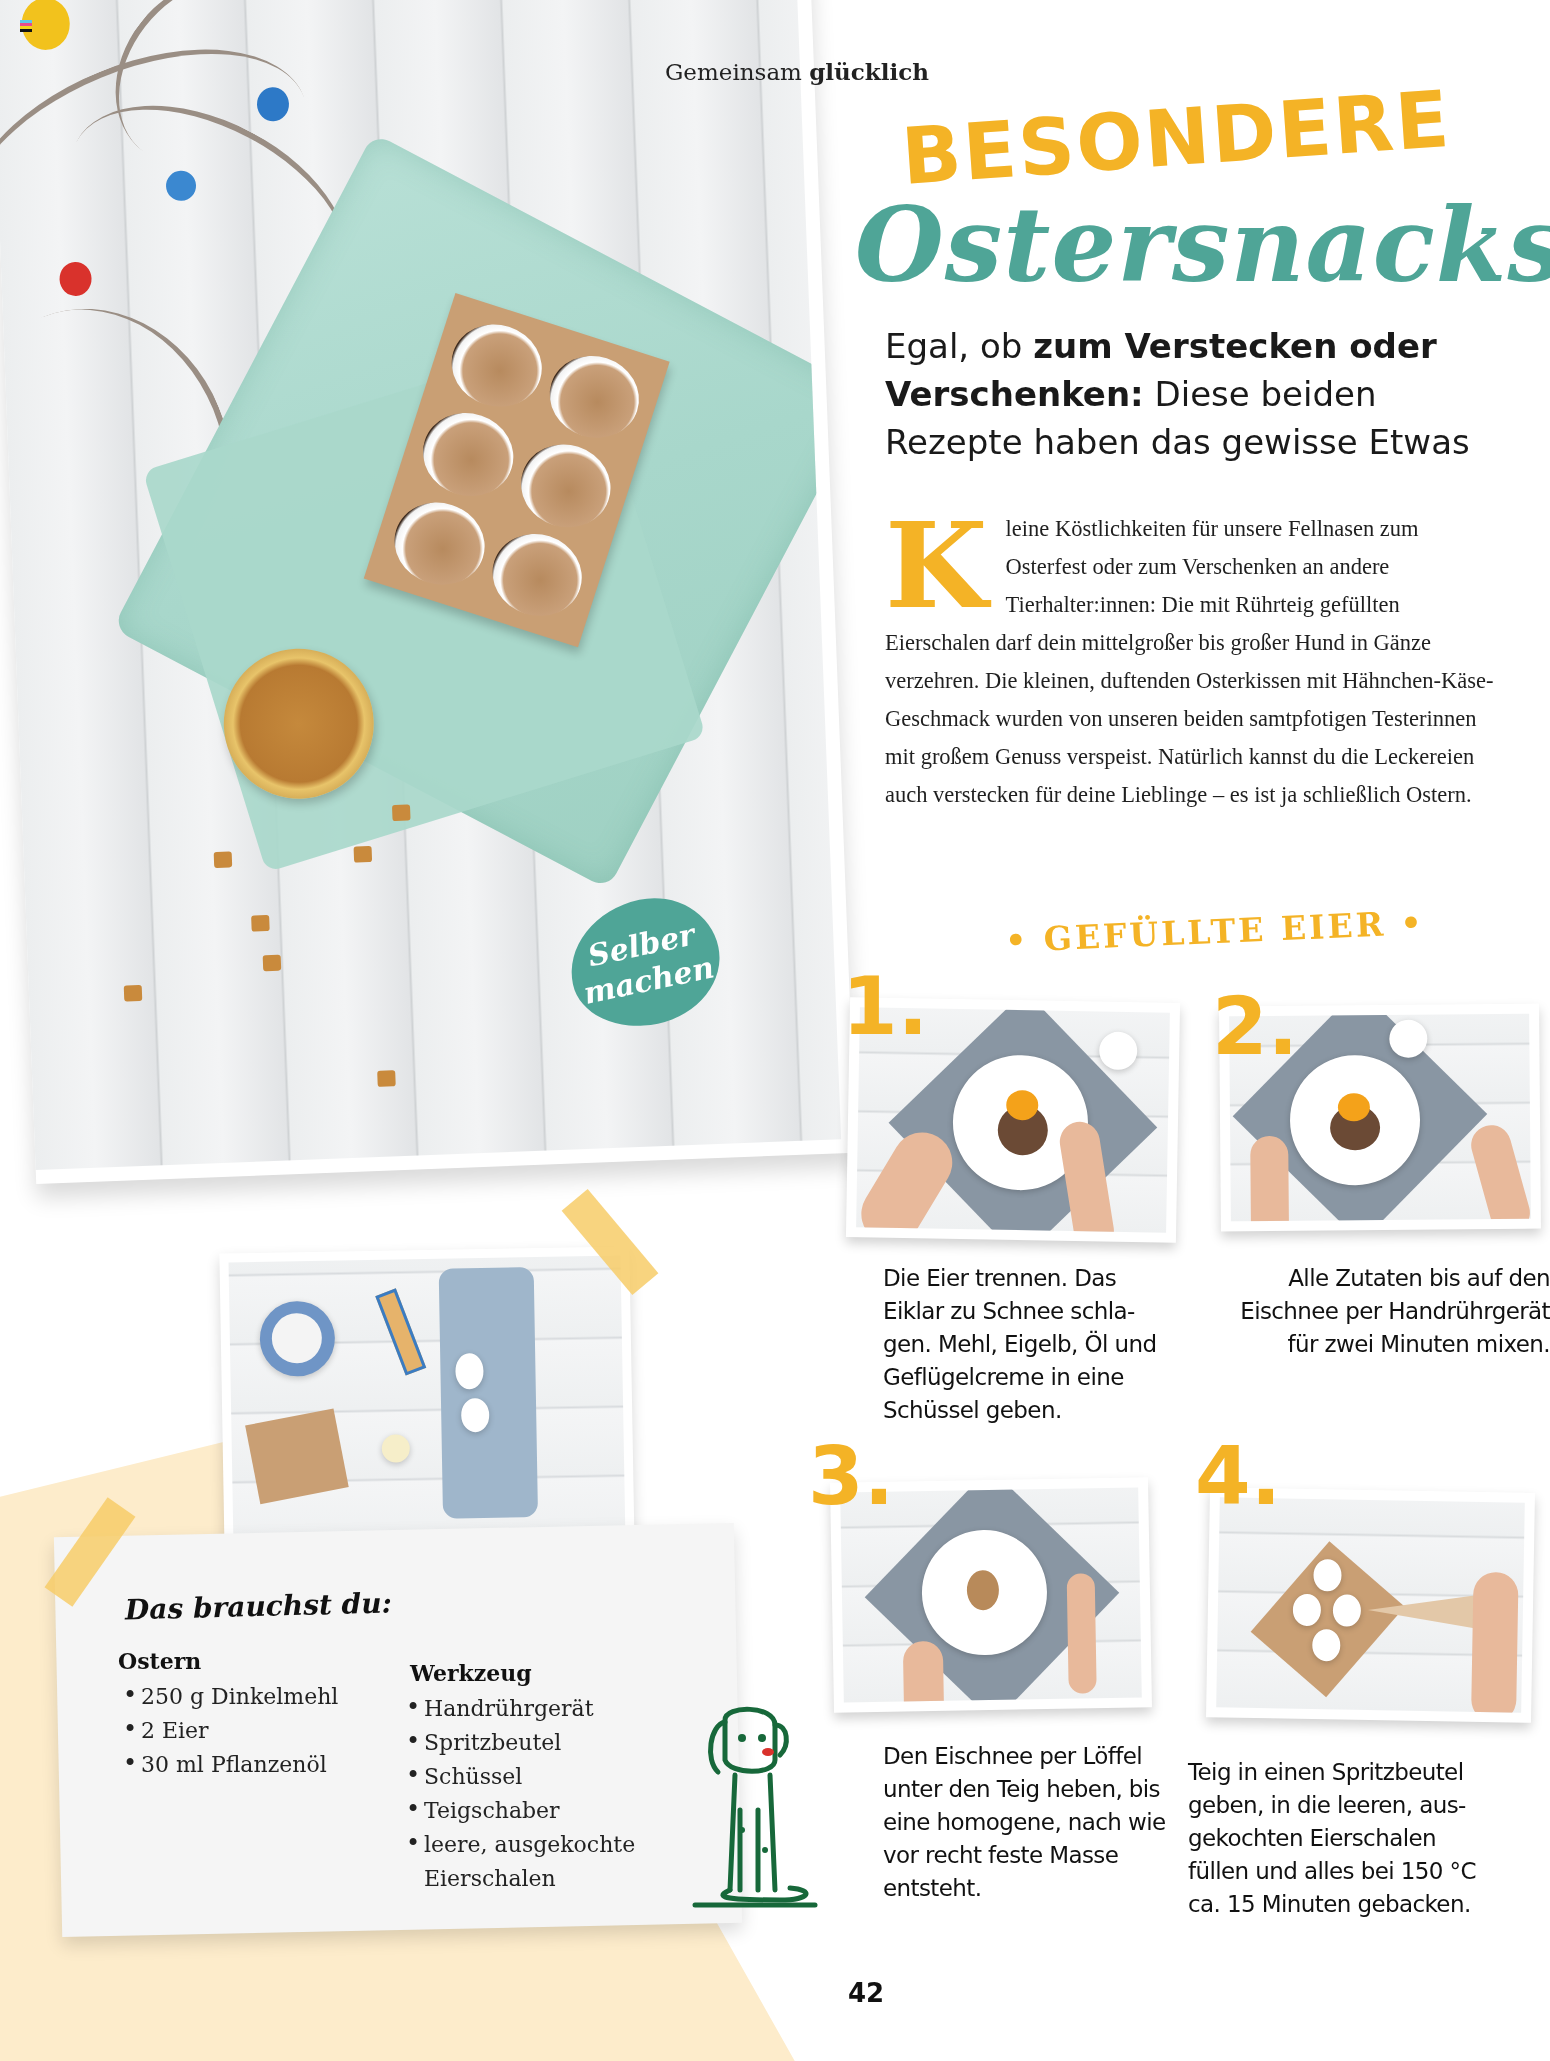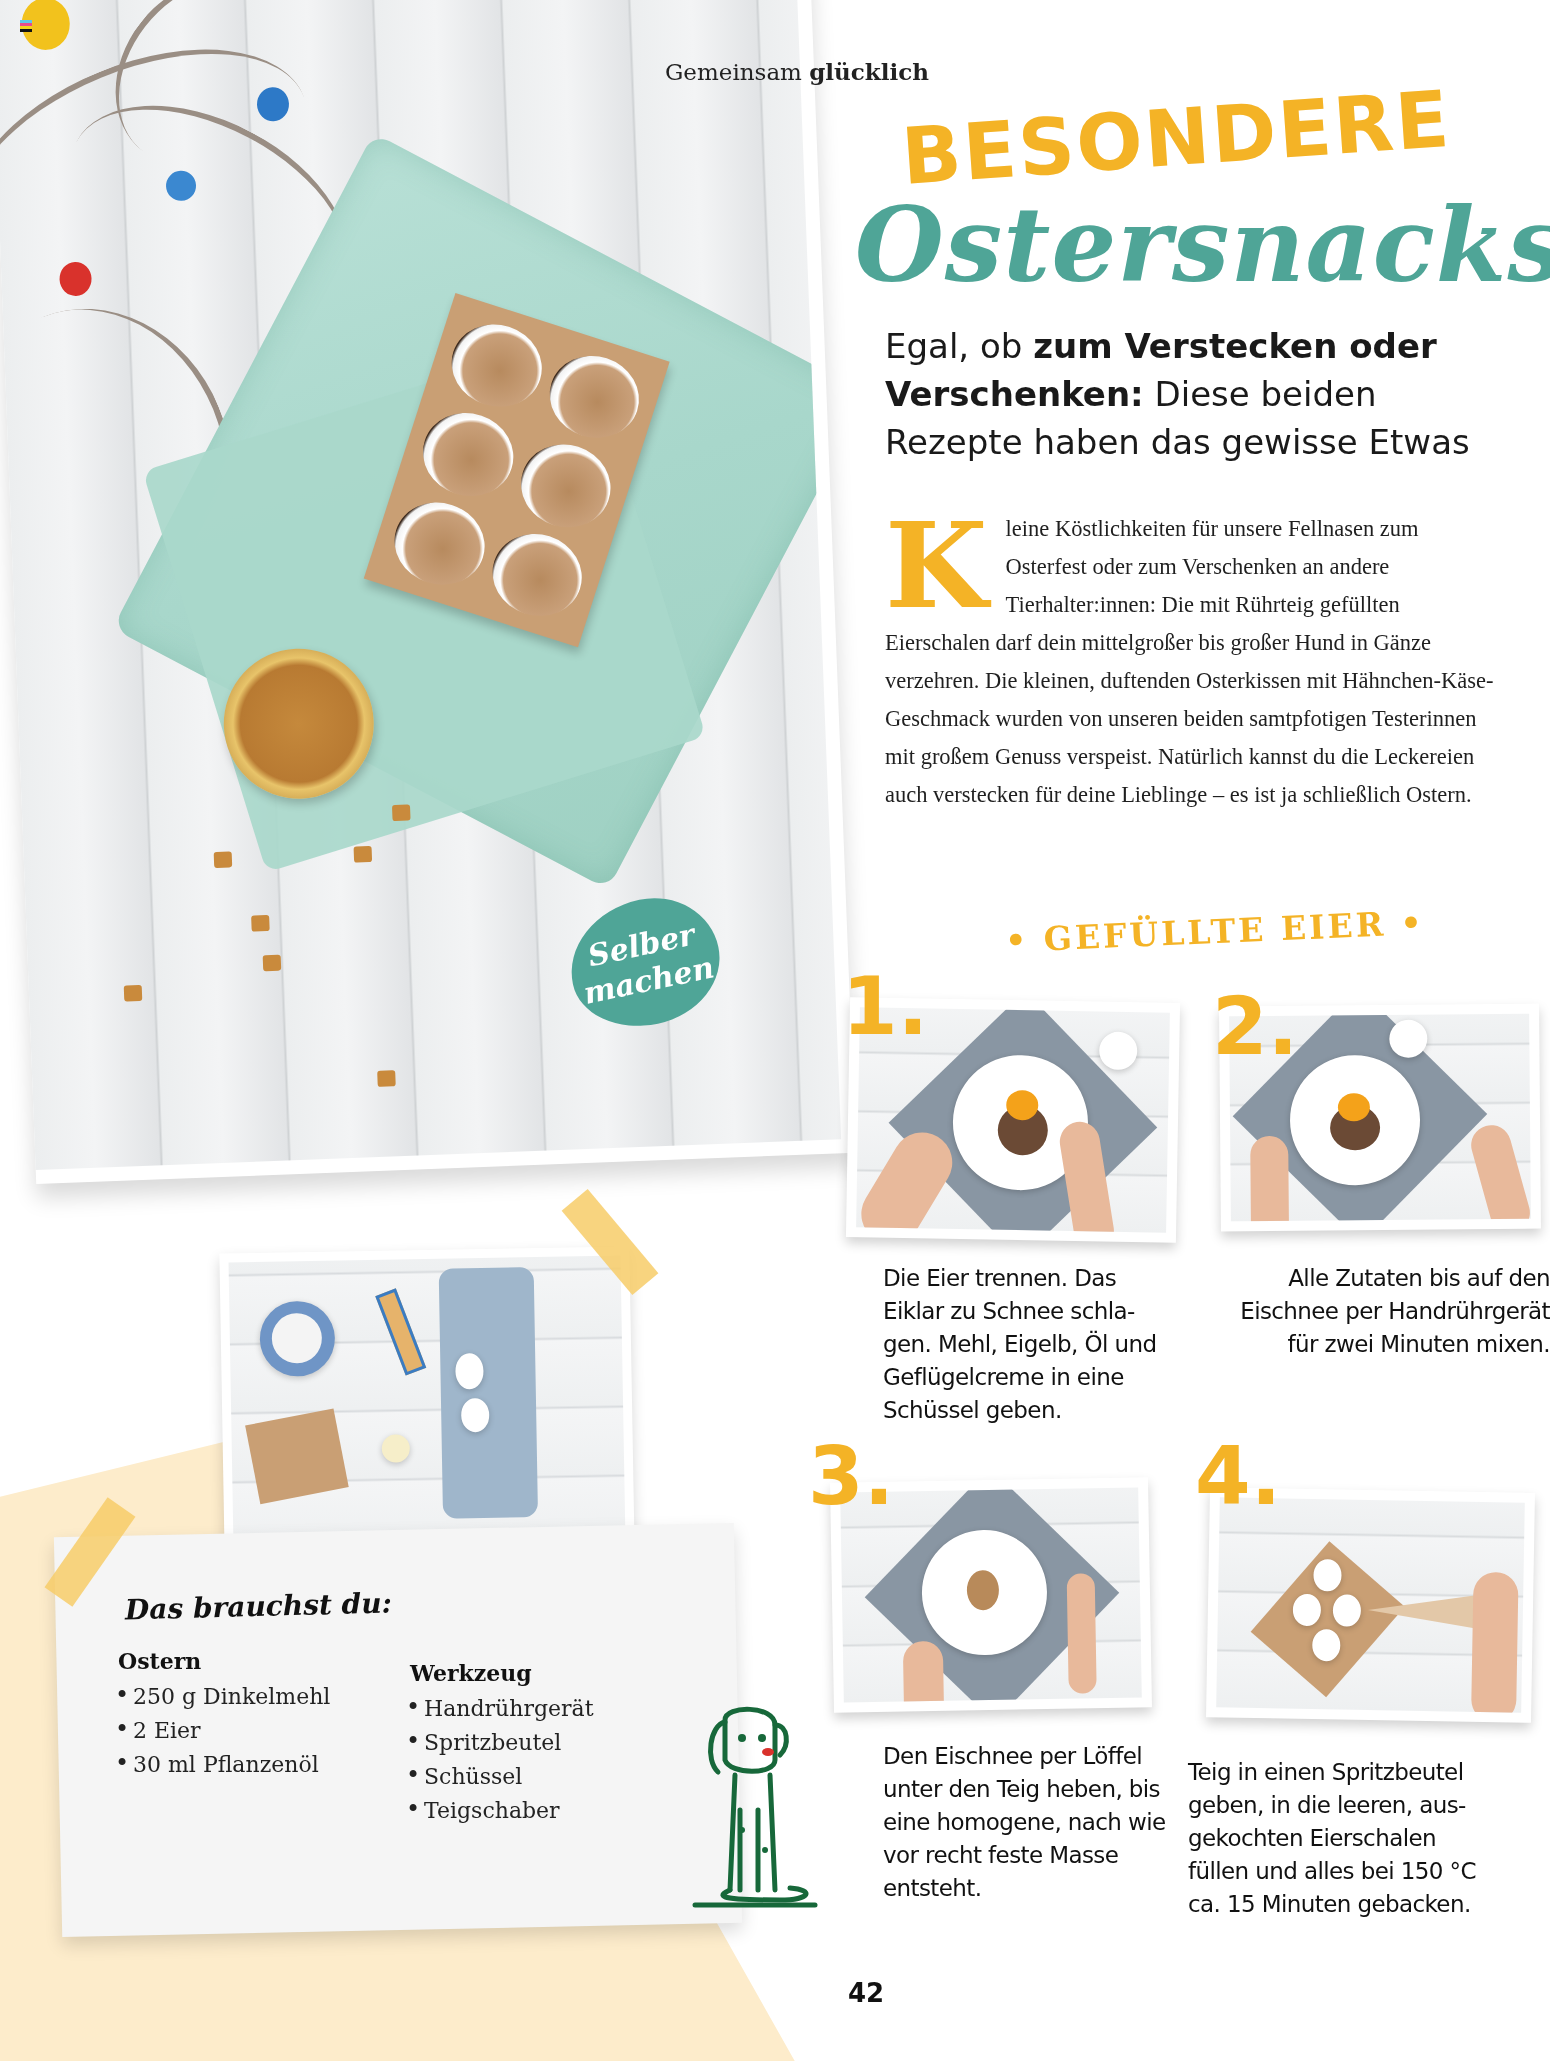--- a/index.html
+++ b/index.html
@@ -283,32 +283,33 @@
     <div class="plate" style="left:150px;top:175px;width:28px;height:28px;background:#f6eec9;"></div>
   </div>
 </div>
 <div class="tape" style="left:555px;top:1225px;transform:rotate(50deg);"></div>
 
 <div class="needs-card"></div>
 <div class="tape" style="left:35px;top:1535px;transform:rotate(-55deg);"></div>
 <div class="needs-title">Das brauchst du:</div>
 
 <div class="col-head" style="left:118px;top:1648px;">Ostern</div>
-<ul class="list" style="left:115px;top:1680px;width:220px;">
+<ul class="list" style="left:123px;top:1680px;width:220px;">
   <li>250 g Dinkelmehl</li>
   <li>2 Eier</li>
   <li>30 ml Pflanzenöl</li>
 </ul>
 
 <div class="col-head" style="left:410px;top:1660px;">Werkzeug</div>
 <ul class="list" style="left:406px;top:1692px;width:260px;">
   <li>Handrührgerät</li>
   <li>Spritzbeutel</li>
   <li>Schüssel</li>
   <li>Teigschaber</li>
+  <li>leere, ausgekochte Eierschalen</li>
 </ul>
 
 <svg class="dog" viewBox="0 0 140 220">
   <g fill="none" stroke="#17683a" stroke-width="5" stroke-linecap="round">
     <path d="M45 20 C45 5, 95 5, 95 25 L95 60 C95 75, 50 75, 45 60 Z"></path>
     <path d="M45 22 C30 25, 25 60, 38 72"></path>
     <path d="M95 25 C108 25, 110 45, 100 55"></path>
     <path d="M55 75 L50 190 M90 75 L95 190"></path>
     <path d="M60 110 L60 190 M78 110 L78 190"></path>
     <path d="M50 190 C40 195, 30 200, 100 200 C130 200, 135 190, 110 188"></path>

